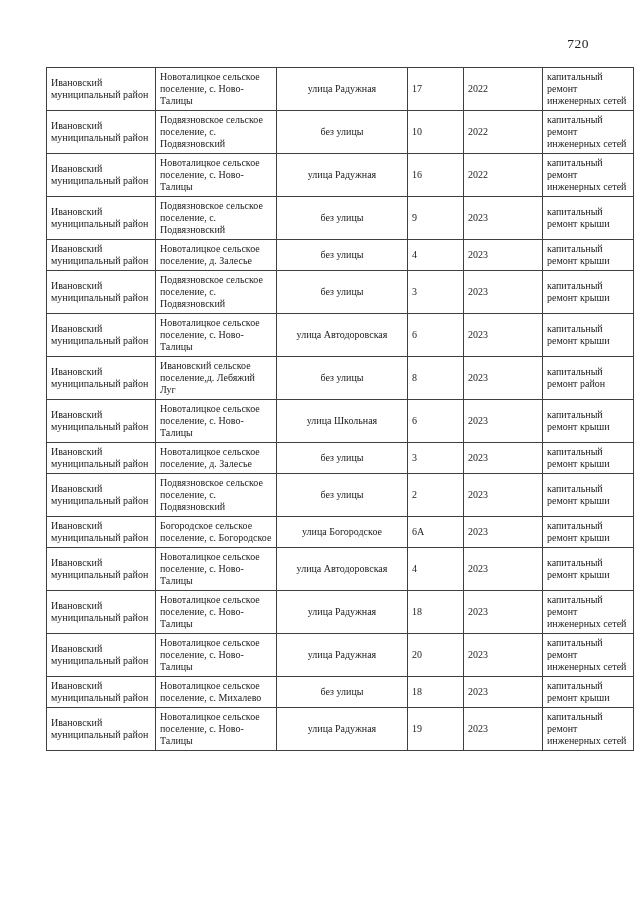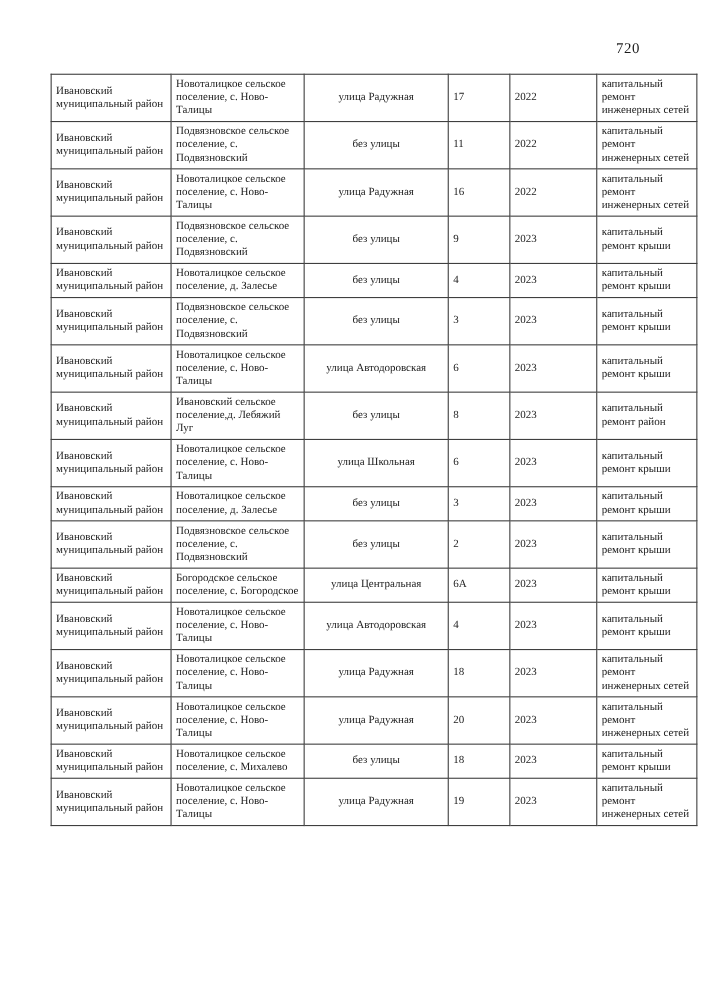--- a/index.html
+++ b/index.html
@@ -8,21 +8,21 @@
     background: #ffffff;
     font-family: "Liberation Serif", serif;
     color: #1b1b1b;
     position: relative;
     overflow: hidden;
   }
   .page-number {
     position: absolute;
     top: 36px; left: 560px;
     width: 36px;
-    text-align: left;
+    text-align: center;
     font-size: 13.5px;
     letter-spacing: 0.5px;
   }
   table.data-table {
     position: absolute;
     top: 67px; left: 46px;
     width: 587px;
     border-collapse: collapse;
     table-layout: fixed;
     font-size: 10px;
@@ -64,21 +64,21 @@
     <td class="c3">улица Радужная</td>
     <td class="c4">17</td>
     <td class="c5">2022</td>
     <td class="c6">капитальный ремонт инженерных сетей</td>
   </tr>
 
   <tr>
     <td class="c1">Ивановский муниципальный район</td>
     <td class="c2">Подвязновское сельское поселение, с. Подвязновский</td>
     <td class="c3">без улицы</td>
-    <td class="c4">11</td>
+    <td class="c4">10</td>
     <td class="c5">2022</td>
     <td class="c6">капитальный ремонт инженерных сетей</td>
   </tr>
 
   <tr>
     <td class="c1">Ивановский муниципальный район</td>
     <td class="c2">Новоталицкое сельское поселение, с. Ново-Талицы</td>
     <td class="c3">улица Радужная</td>
     <td class="c4">16</td>
     <td class="c5">2022</td>
@@ -153,21 +153,21 @@
     <td class="c2">Подвязновское сельское поселение, с. Подвязновский</td>
     <td class="c3">без улицы</td>
     <td class="c4">2</td>
     <td class="c5">2023</td>
     <td class="c6">капитальный ремонт крыши</td>
   </tr>
 
   <tr>
     <td class="c1">Ивановский муниципальный район</td>
     <td class="c2">Богородское сельское поселение, с. Богородское</td>
-    <td class="c3">улица Центральная</td>
+    <td class="c3">улица Богородское</td>
     <td class="c4">6А</td>
     <td class="c5">2023</td>
     <td class="c6">капитальный ремонт крыши</td>
   </tr>
 
   <tr>
     <td class="c1">Ивановский муниципальный район</td>
     <td class="c2">Новоталицкое сельское поселение, с. Ново-Талицы</td>
     <td class="c3">улица Автодоровская</td>
     <td class="c4">4</td>

